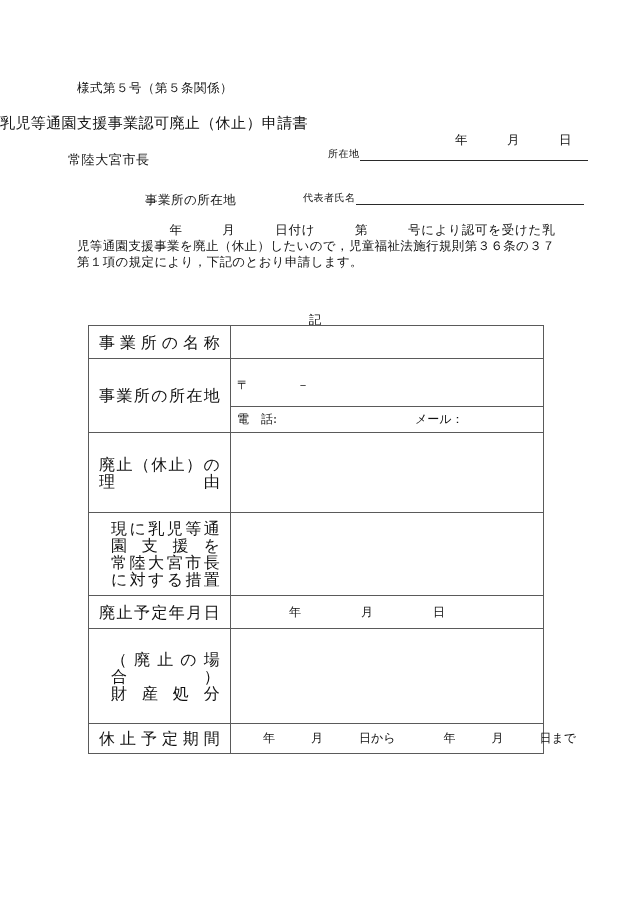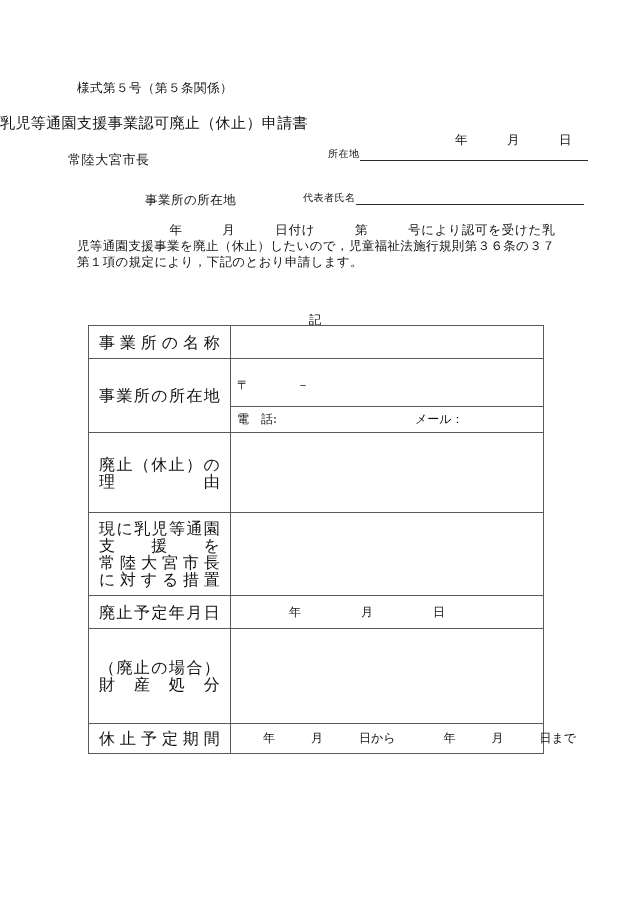--- a/index.html
+++ b/index.html
@@ -116,21 +116,21 @@
   .lbl {
     display: block;
     padding: 0 10px;
     text-align: justify;
     text-align-last: justify;
     font-size: 16px;
     line-height: 17px;
     letter-spacing: 0.2px;
   }
   .lbl.multi { text-align-last: justify; }
-  .lbl .ln { display: block; text-align: justify; text-align-last: justify; }
+  .lbl .ln { display: block; text-align: justify; text-align-last: justify; margin-left: 12px; }
 
   .cell-pad { padding: 0 8px; }
 
   .postal {
     display: block;
     padding: 6px 0 0 6px;
     font-size: 12px;
     white-space: pre;
   }
   .tel-mail {

